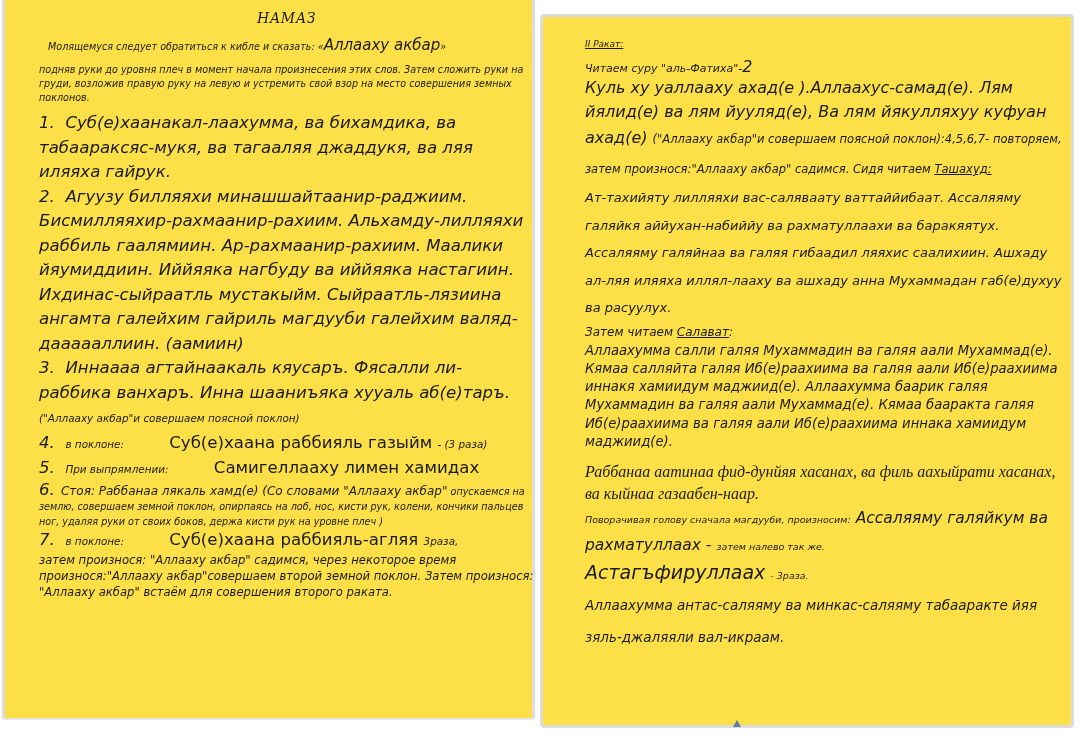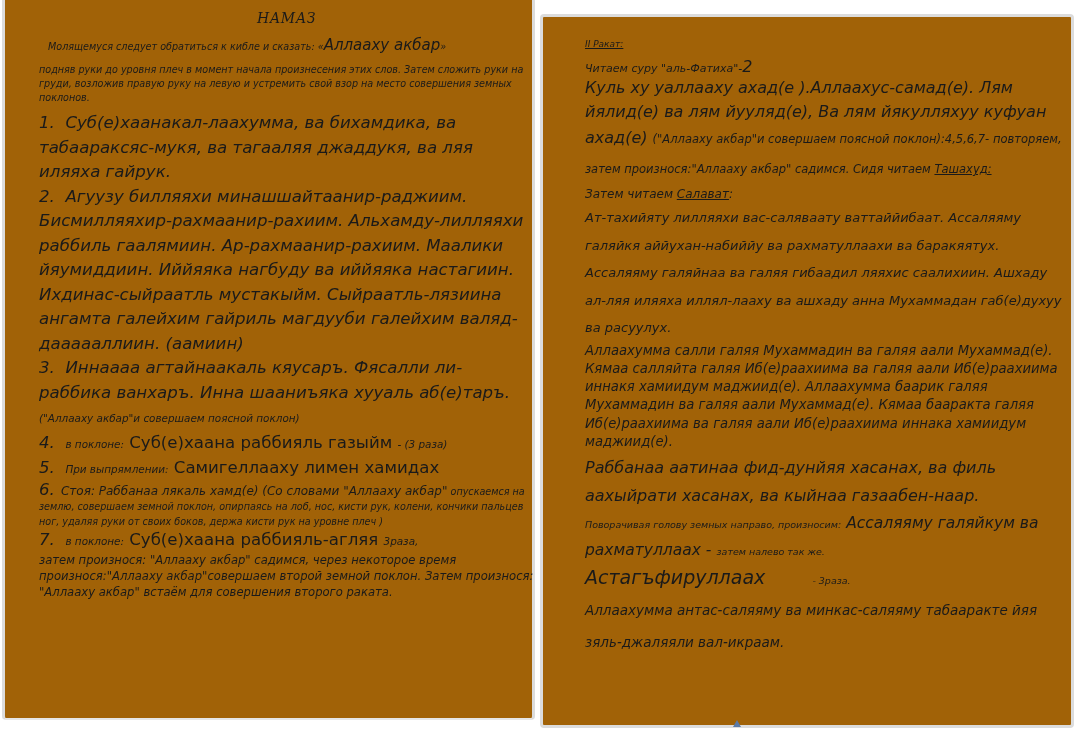--- a/index.html
+++ b/index.html
@@ -1,37 +1,37 @@
 <!DOCTYPE html>
 <html><head>
 <meta charset="utf-8">
 <style>
   html, body { margin:0; padding:0; }
   body {
     width:1080px; height:740px; background:#ffffff; position:relative; overflow:hidden;
     font-family: "DejaVu Sans", sans-serif; color:#1a1a1a;
   }
   .page {
-    position:absolute; background:#a16207;
+    position:absolute; background:#fde047;
     border:2px solid #d9d9d9; box-sizing:border-box;
   }
   #page-left { left:2px; top:0; width:533px; height:720px; border-top:none; border-left:3px solid #dcdcdc; border-right:3px solid #dcdcdc; border-bottom:2px solid #e6e6e6; border-radius:0 0 4px 4px; }
   #page-right { left:540px; top:14px; width:534px; height:714px; border:3px solid #dcdcdc; border-radius:4px; }
   .content { position:absolute; font-style:italic; }
   #left-content { left:34px; top:10px; width:495px; }
   #right-content { left:42px; top:20px; width:485px; }
 
   .title { font-family:"DejaVu Serif", serif; font-size:14px; text-align:center; letter-spacing:0.5px; margin:0 0 6px 0; padding-left:0; }
   .small { font-size:9.6px; line-height:14px; }
   .intro { margin:9px; }
   .big18 { font-size:16.6px; line-height:24.5px; }
   .big17 { font-size:16px; line-height:24.5px; }
   .med { font-size:13.2px; line-height:18.5px; }
   .lbl { font-size:10.4px; }
-  .upright { font-style:normal; }
+  .upright { font-style:normal;margin-left:40px; }
   u { text-decoration:underline; }
   p { margin:0; }
   .italnum { font-style:italic; }
   .cursor { position:absolute; left:190px; top:703px; width:0; height:0;
     border-left:4px solid transparent; border-right:4px solid transparent; border-bottom:7px solid #5b7ba8; }
 </style>
 </head>
 <body>
 
 <div class="page" id="page-left">
@@ -91,31 +91,31 @@
 <div class="page" id="page-right">
   <div class="content" id="right-content">
     <p class="small" style="font-size:9px;"><u>II Ракат:</u></p>
     <p style="font-size:11px; margin-top:6px;">
       <span>Читаем суру "аль-Фатиха"-</span><span style="font-size:16px;">2</span>
     </p>
     <p class="big17" style="line-height:24px;">
       <span>Куль ху уаллааху ахад(е ).Аллаахус-самад(е). Лям йялид(е) ва лям йууляд(е), Ва лям йякулляхуу куфуан ахад(е)</span>
       <span style="font-size:11.5px; line-height:30px;">("Аллааху акбар"и совершаем поясной поклон):4,5,6,7- повторяем, затем произнося:"Аллааху акбар" садимся. Сидя читаем </span><u style="font-size:11.5px;">Ташахуд:</u>
     </p>
+    <p style="font-size:13px; line-height:27.5px;">Ат-тахийяту лилляяхи вас-салявaату ваттаййибаат. Ассаляяму галяйкя аййухан-набиййу ва рахматуллаахи ва баракяятух. Ассаляяму галяйнаа ва галяя гибаадил ляяхис саалихиин. Ашхаду ал-ляя иляяха иллял-лааху ва ашхаду анна Мухаммадан габ(е)духуу ва расуулух.</p>
     <p style="font-size:12px; line-height:20px;">
       <span>Затем читаем </span><u>Салават</u><span>:</span>
     </p>
-    <p style="font-size:13px; line-height:27.5px;">Ат-тахийяту лилляяхи вас-салявaату ваттаййибаат. Ассаляяму галяйкя аййухан-набиййу ва рахматуллаахи ва баракяятух. Ассаляяму галяйнаа ва галяя гибаадил ляяхис саалихиин. Ашхаду ал-ляя иляяха иллял-лааху ва ашхаду анна Мухаммадан габ(е)духуу ва расуулух.</p>
     <p class="med" style="line-height:18.3px;">Аллаахумма салли галяя Мухаммадин ва галяя аали Мухаммад(е). Кямаа салляйта галяя Иб(е)раахиима ва галяя аали Иб(е)раахиима иннакя хамиидум маджиид(е). Аллаахумма баарик галяя Мухаммадин ва галяя аали Мухаммад(е). Кямаа баарaкта галяя Иб(е)раахиима ва галяя аали Иб(е)раахиима иннака хамиидум маджиид(е).</p>
-    <p class="big17" style="line-height:28px; margin-top:3px;">Раббанаа аатинаа фид-дунйяя хасанах, ва филь аахыйрати хасанах, ва кыйнаа газаабен-наар.</p>
+    <p class="big17" style="line-height:22px; margin-top:10px;font-family:Liberation Serif, serif;">Раббанаа аатинаа фид-дунйяя хасанах, ва филь аахыйрати хасанах, ва кыйнаа газаабен-наар.</p>
     <p style="line-height:25px;">
-      <span style="font-size:9.5px;">Поворачивая голову земных направо, произносим:</span>
+      <span style="font-size:9.5px;">Поворачивая голову сначала магдууби, произносим:</span>
       <span style="font-size:15.5px;">Ассаляяму галяйкум ва рахматуллаах -</span>
       <span style="font-size:9.5px;">затем налево так же.</span>
     </p>
     <p style="line-height:26px;">
       <span style="font-size:19px;">Астагъфируллаах</span>
-      <span style="font-size:9.5px;margin-left:42px;">- 3раза.</span>
+      <span style="font-size:9.5px;">- 3раза.</span>
     </p>
     <p style="font-size:13.5px; line-height:32px;">Аллаахумма антас-саляяму ва минкас-саляяму табаaракте йяя зяль-джаляяли вал-икраам.</p>
   </div>
   <div class="cursor"></div>
 </div>
 
 </body></html>

